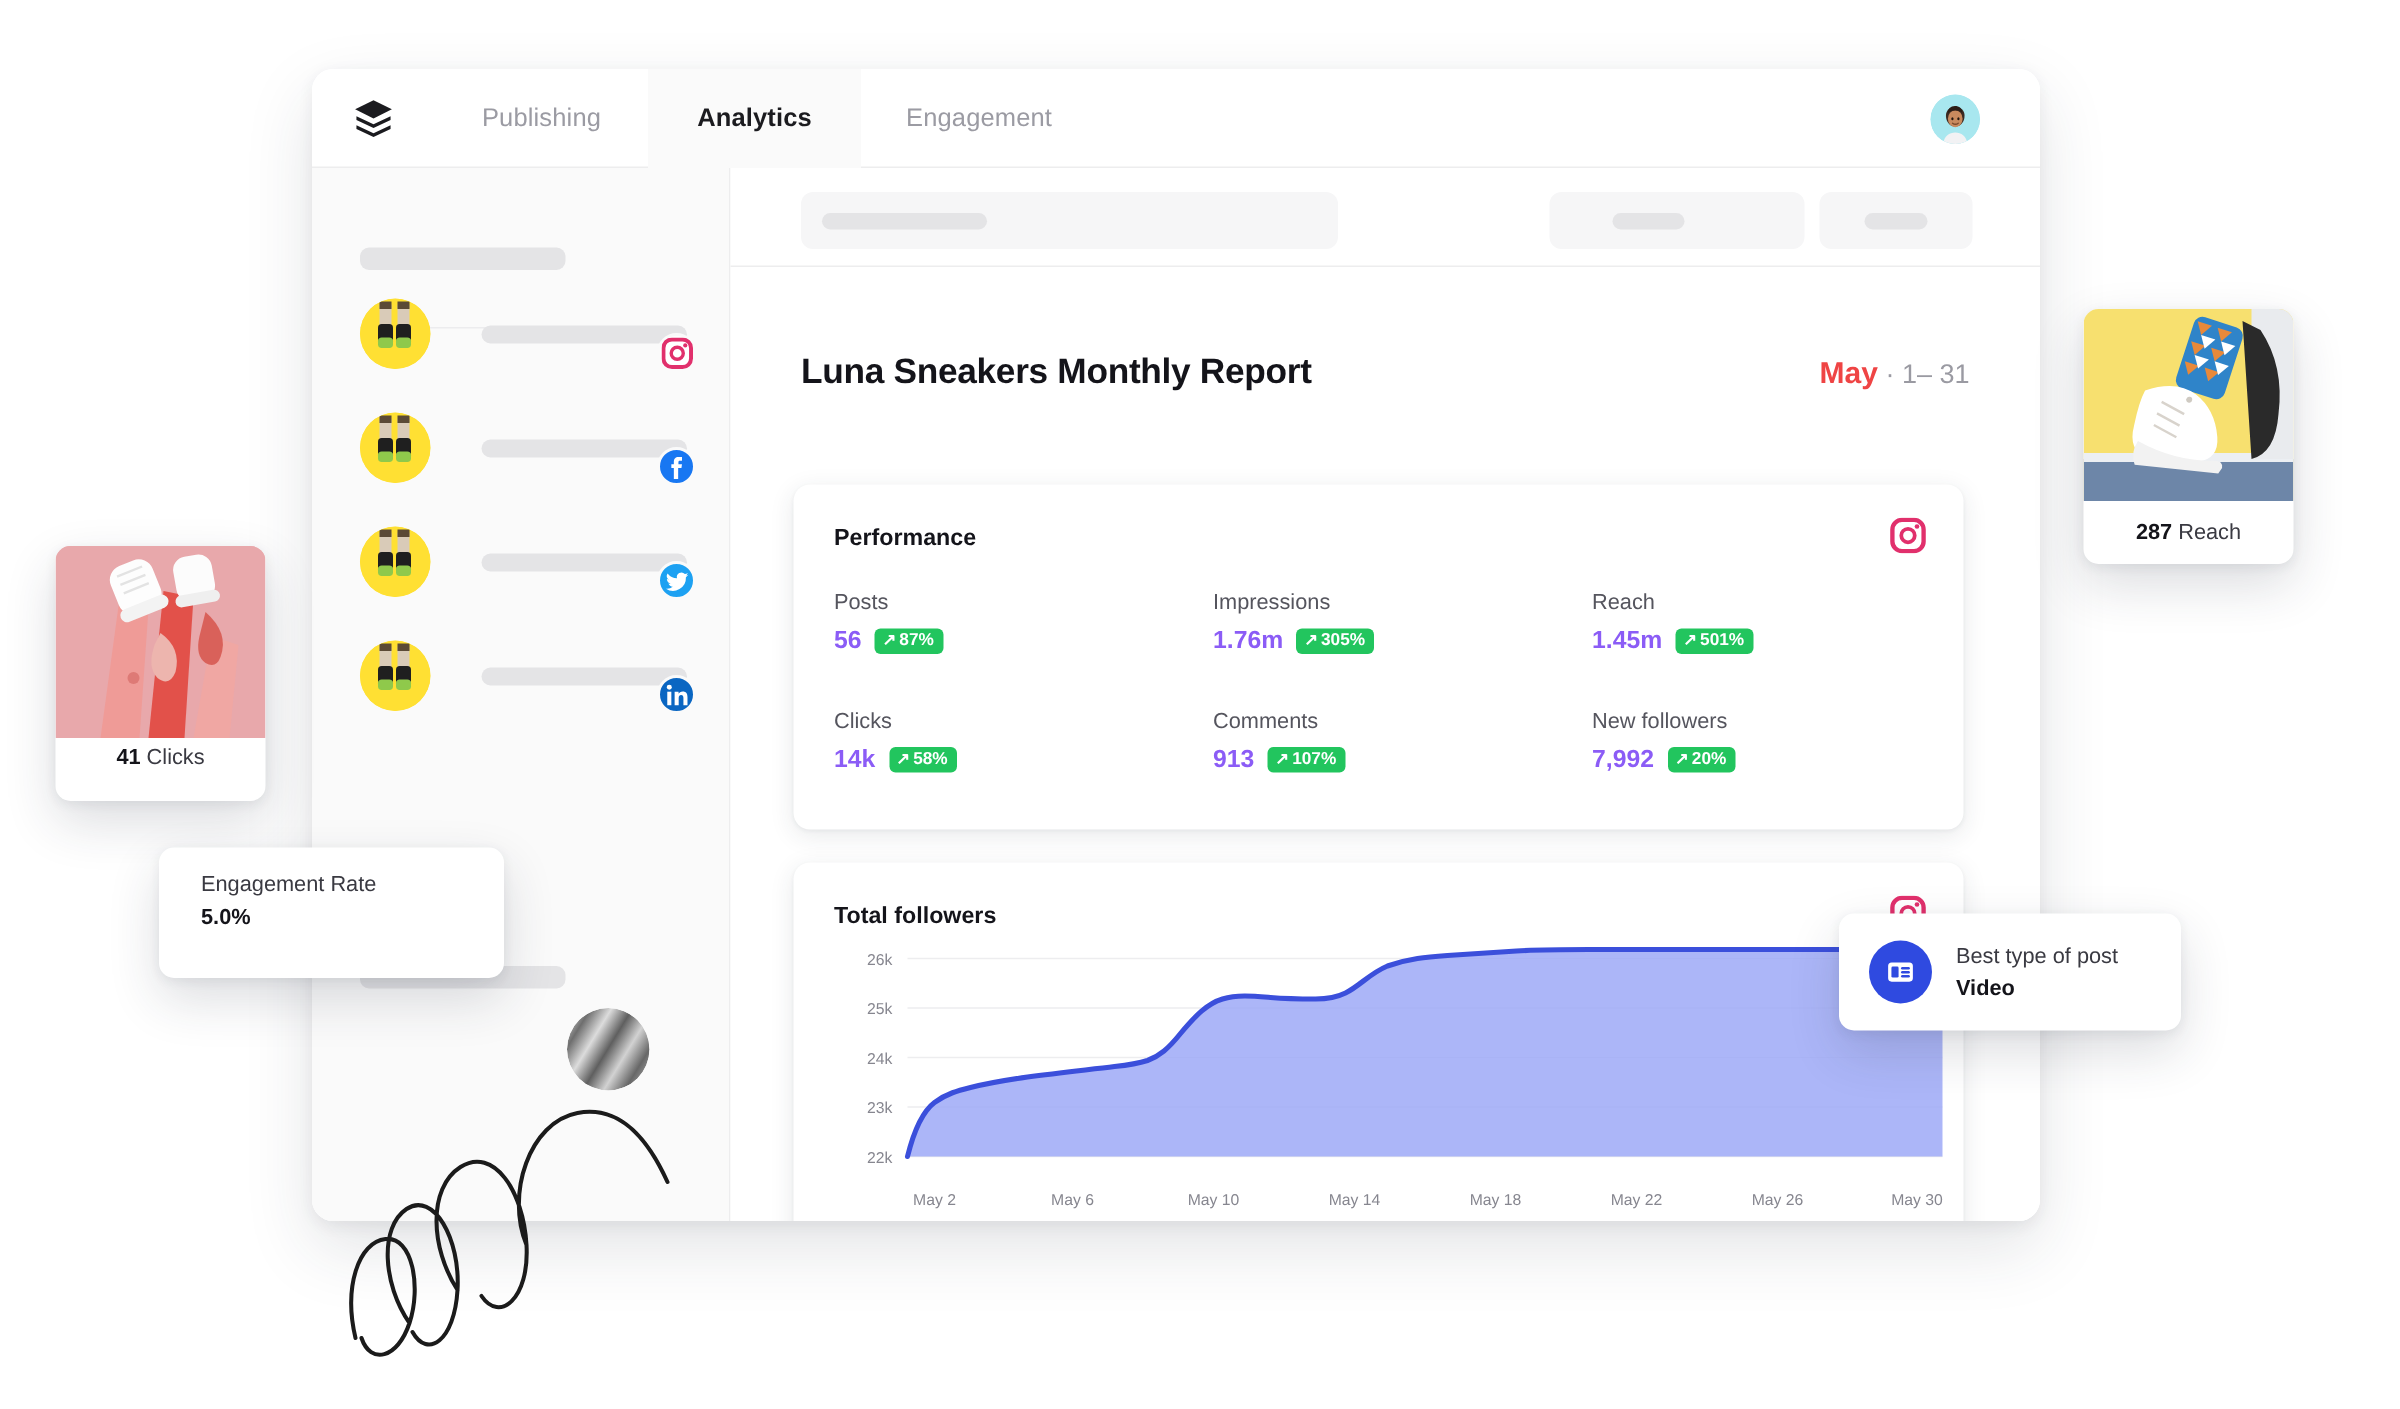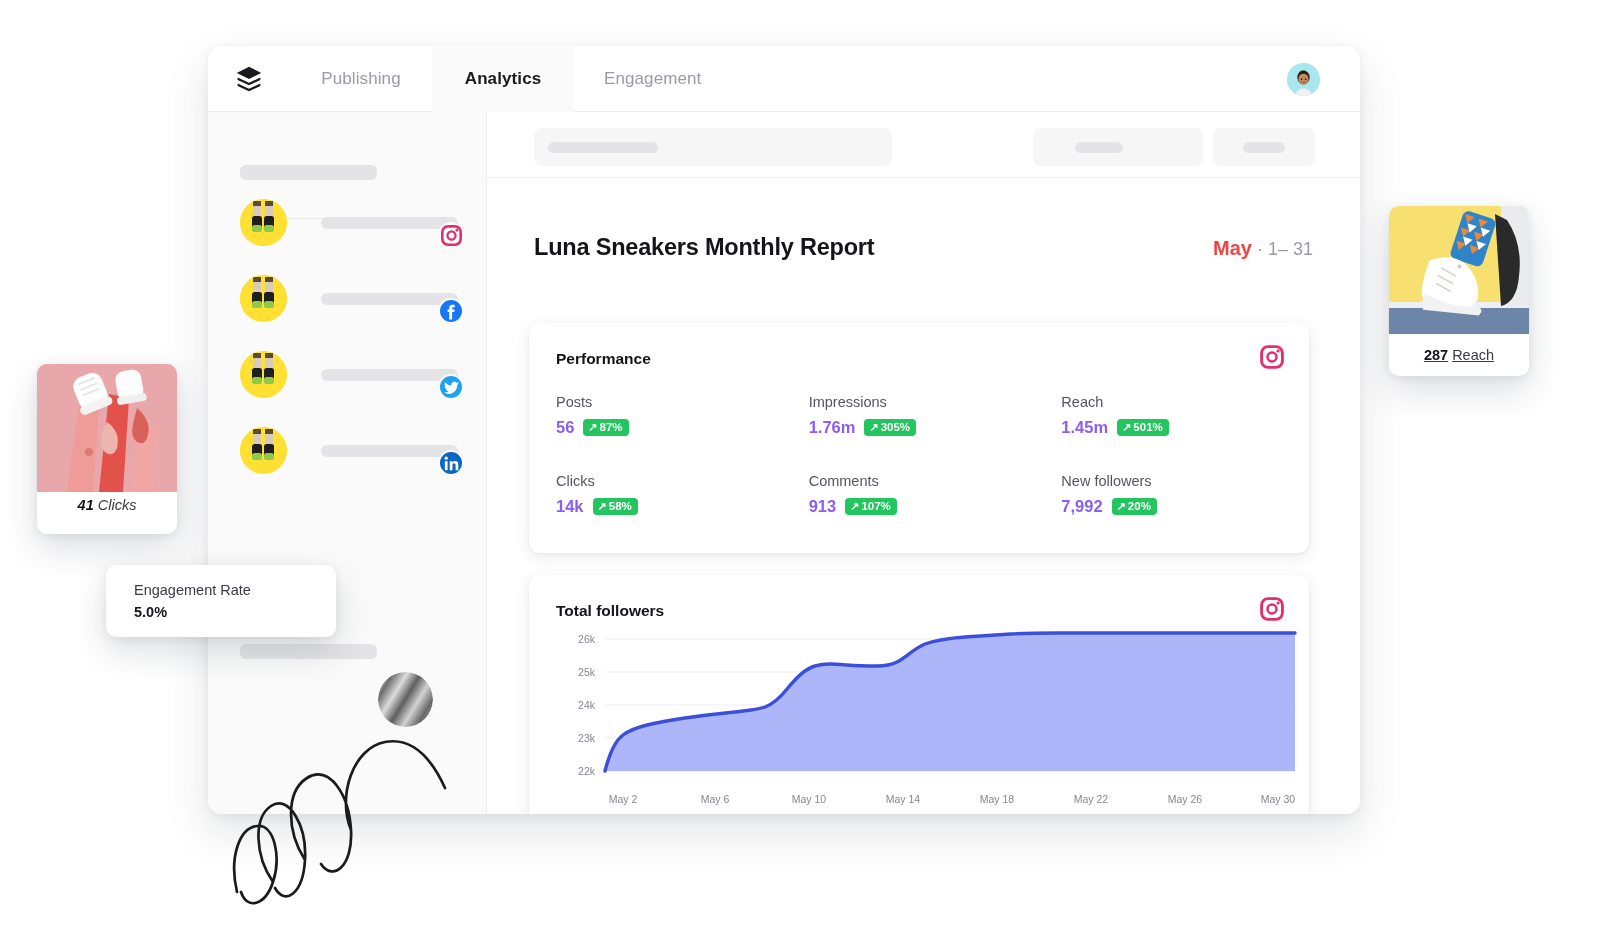--- a/index.html
+++ b/index.html
@@ -128,34 +128,34 @@
   
   .float-card {
     position: absolute; background: #fff; border-radius: 10px;
     box-shadow: 0 14px 34px rgba(40,45,60,.16), 0 2px 8px rgba(40,45,60,.08);
     overflow: hidden;
   }
   .clicks-card { left: 37px; top: 364px; width: 140px; height: 170px; }
   .clicks-img { width: 140px; height: 128px; display: block; }
   .clicks-cap {
     height: 26px; display: flex; align-items: center; justify-content: center;
-    font-size: 14.5px; color: #3a3a42; font-style: italic;
+    font-size: 14.5px; color: #3a3a42;
   }
   .clicks-cap b { color: #14141a; font-weight: 700; margin-right: 4px; }
 
   .reach-card { left: 1389px; top: 206px; width: 140px; height: 170px; }
   .reach-img { width: 140px; height: 128px; display: block; }
   .reach-cap {
     height: 42px; display: flex; align-items: center; justify-content: center;
-    font-size: 14.5px; color: #3a3a42; text-decoration: underline;
+    font-size: 14.5px; color: #3a3a42;
   }
   .reach-cap b { color: #14141a; font-weight: 700; margin-right: 4px; }
 
   .er-card {
-    left: 106px; top: 565px; width: 230px; height: 72px;
+    left: 106px; top: 565px; width: 230px; height: 87px;
     padding: 17px 0 0 28px;
   }
   .er-label { font-size: 14.5px; color: #3a3a42; }
   .er-value { font-size: 14.5px; font-weight: 700; color: #14141a; margin-top: 6px; }
 
   .bt-card {
     left: 1226px; top: 609px; width: 228px; height: 78px;
     display: flex; align-items: center; padding-left: 20px; gap: 16px;
   }
   .bt-icon {
@@ -555,20 +555,35 @@
       <b>287</b>
         <span>Reach</span>
     </div>
   </div>
 
   <div class="float-card er-card">
     <div class="er-label">Engagement Rate</div>
     <div class="er-value">5.0%</div>
   </div>
 
+  <div class="float-card bt-card">
+    <div class="bt-icon">
+      <svg width="22" height="22" viewBox="0 0 24 24">
+        <rect x="3" y="5" width="18" height="14" rx="2.6" fill="#fff"></rect>
+        <rect x="5.4" y="8" width="5.2" height="8" rx="1" fill="#2f4ae0"></rect>
+        <rect x="12.4" y="8.3" width="6.4" height="1.9" rx=".9" fill="#2f4ae0"></rect>
+        <rect x="12.4" y="11.2" width="6.4" height="1.9" rx=".9" fill="#2f4ae0"></rect>
+        <rect x="12.4" y="14.1" width="6.4" height="1.9" rx=".9" fill="#2f4ae0"></rect>
+      </svg>
+    </div>
+    <div>
+      <div class="bt-label">Best type of post</div>
+      <div class="bt-value">Video</div>
+    </div>
+  </div>
 
   <svg class="squiggle" viewBox="0 0 240 190">
     <path d="M12 172 C4 138 14 108 32 106 C50 104 56 138 48 162 C40 186 22 190 16 172
              M48 162 C30 136 28 98 46 86 C64 74 82 106 80 140 C78 174 60 186 50 168
              M80 140 C62 112 60 72 82 58 C104 44 124 74 126 110 C128 146 108 162 96 144
              M126 110 C112 76 128 28 160 22 C192 16 210 46 220 68" fill="none" stroke="#1b1b1b" stroke-width="2.7" stroke-linecap="round"></path>
   </svg>
 
 </div>
 

